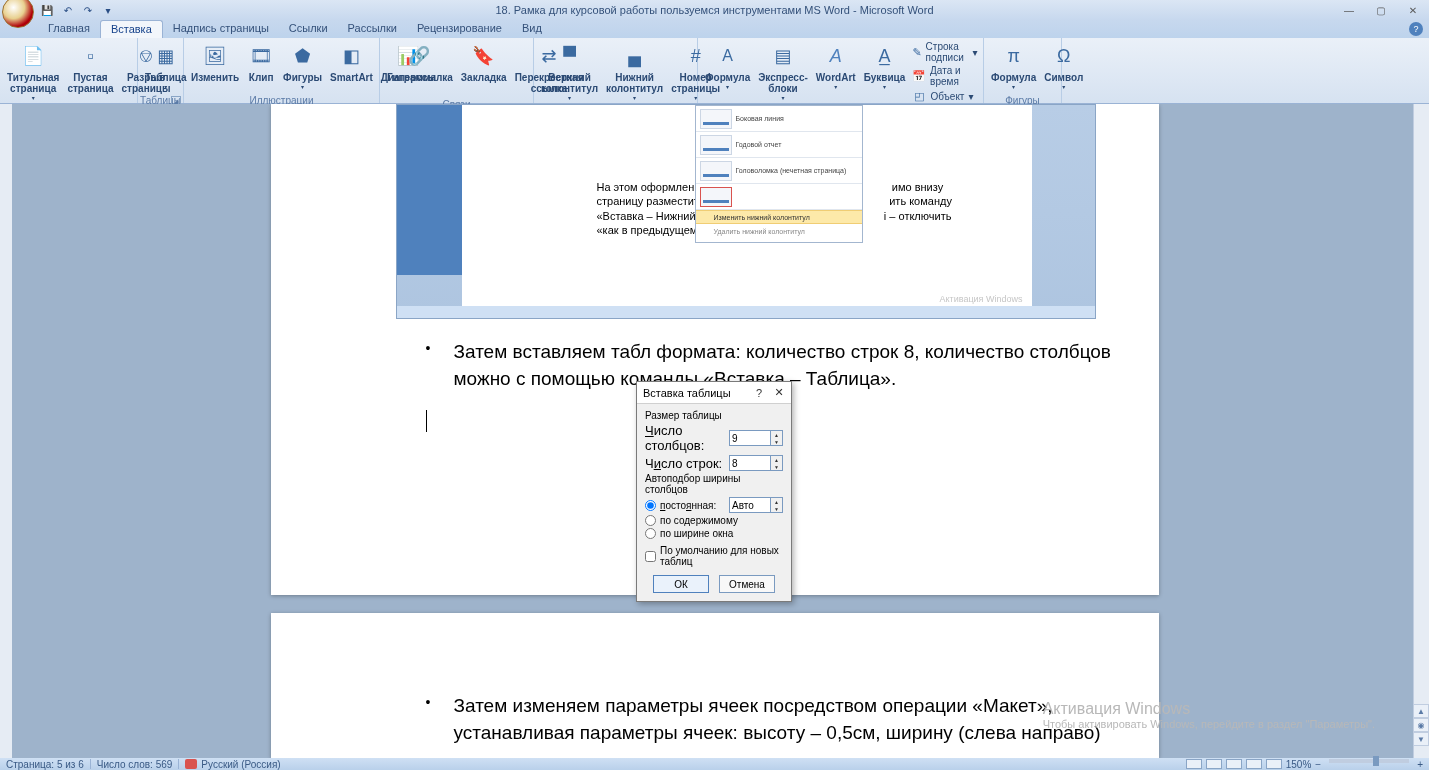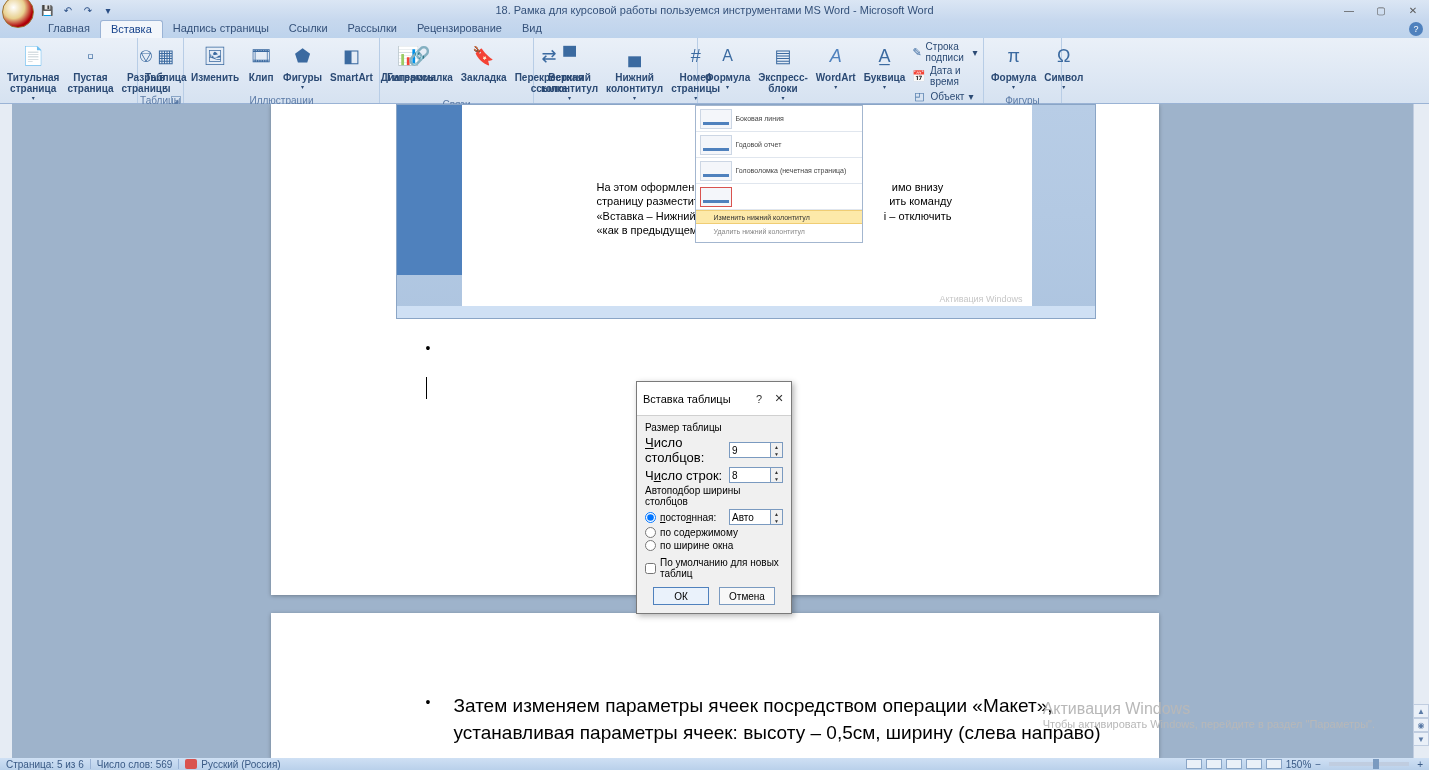--- a/index.html
+++ b/index.html
@@ -58,21 +58,21 @@
 .embed .dd-thumb { width:32px; height:20px; background:#f4f6fa; border:1px solid #ccd6e4; position:relative; }
 .embed .dd-thumb::after { content:""; position:absolute; left:2px; right:2px; bottom:3px; height:3px; background:#4f81bd; }
 .embed .dd-label { font-size:7px; color:#444; }
 .embed .dd-hover { height:14px; background:#fde9a9; border-top:1px solid #f0cd74; border-bottom:1px solid #f0cd74; display:flex; align-items:center; padding-left:18px; font-size:7px; color:#333; }
 .embed .dd-footer { height:14px; display:flex; align-items:center; padding-left:18px; font-size:7px; color:#888; }
 .embed .statusbar { position:absolute; left:0; right:0; bottom:0; height:12px; background:#cfe0f4; }
 .embed .activation { position:absolute; right:72px; bottom:14px; font-size:9px; color:#c6c6c6; }
 
 
 .dialog { position: absolute; left: 636px; top: 277px; width: 156px; background: #f0f0f0; border: 1px solid #7a7a7a; box-shadow: 2px 2px 6px rgba(0,0,0,0.3); font-size: 11px; z-index: 100; }
-.dlg-title { height: 34px; background: #fff; display: flex; align-items: center; padding: 0 6px; border-bottom: 1px solid #d0d0d0; position: relative; }
+.dlg-title { height: 22px; background: #fff; display: flex; align-items: center; padding: 0 6px; border-bottom: 1px solid #d0d0d0; position: relative; }
 .dlg-title .dlg-btns { position: absolute; right: 2px; display: flex; }
 .dlg-title .dlg-btn { width: 20px; height: 18px; display: flex; align-items: center; justify-content: center; cursor: pointer; font-size:11px; color:#333; }
 .dlg-body { padding: 4px 8px 8px; }
 .dlg-section { font-size: 10px; color: #000; margin: 2px 0; }
 .dlg-row { display: flex; align-items: center; justify-content: space-between; margin: 2px 0; }
 .dlg-row label { font-size: 13px; }
 .dlg-row .u { text-decoration: underline; }
 .spinner { display: flex; align-items: center; }
 .spinner input { width: 42px; height: 16px; border: 1px solid #7a9ac0; font-size: 10px; padding: 0 2px; }
 .spinner .spins { width: 12px; height: 16px; border: 1px solid #7a9ac0; border-left: none; display: flex; flex-direction: column; }
@@ -87,21 +87,21 @@
 
 
 .activation-wm { position: absolute; right: 54px; bottom: 28px; text-align: left; color: #b8b8b8; pointer-events: none; }
 .activation-wm .l1 { font-size: 16px; }
 .activation-wm .l2 { font-size: 11px; }
 
 
 .statusbar-main { height: 12px; background: linear-gradient(#cfe0f4, #b9d0ea); display: flex; align-items: center; font-size: 10px; color: #3a5a85; padding: 0 6px; position: relative; }
 .statusbar-main .sep { width:1px; height:10px; background:#9ab3d5; margin:0 6px; }
 .statusbar-main .lang-icon { width:12px; height:10px; background:#d9534f; border-radius:2px; margin-right:4px; }
-.statusbar-main .right { position:absolute; right:6px; display:flex; align-items:center; gap:4px; }
+.statusbar-main .right { position:absolute; right:6px; display:flex; gap:4px; }
 .view-btn { width:16px; height:10px; border:1px solid #8aa5c6; background:#eaf0f8; cursor:pointer; }
 .zoom-slider { width:80px; height:4px; background:#c0cde0; position:relative; margin:0 4px; }
 .zoom-slider .thumb { position:absolute; left:55%; top:-3px; width:6px; height:10px; background:#7a9ac0; }
 .small-vctrl { position:absolute; right:0; bottom:12px; width:16px; display:flex; flex-direction:column; }
 .small-vctrl div { height:14px; border:1px solid #c0cde0; background:#eaf0f8; display:flex; align-items:center; justify-content:center; font-size:8px; color:#5a7aa6; cursor:pointer; }
 </style>
 </head>
 <body>
 
 <div class="titlebar">
@@ -324,20 +324,21 @@
           <div class="dd-hover">Изменить нижний колонтитул</div>
           <div class="dd-footer">Удалить нижний колонтитул</div>
         </div>
         <div class="activation">Активация Windows</div>
         <div class="statusbar"></div>
       </div>
 
       <div style="height:20px"></div>
       <div class="bullet-row body-text">
         <div class="bullet">•</div>
+        <div style="flex:1">Затем вставляем табл                             формата: количество строк 8, количество столбцов                           можно с помощью команды «Вставка – Таблица».</div>
       </div>
       <div style="height:18px"></div>
       <div class="cursor-line"></div>
     </div>
 
     <div class="page second">
       <div class="bullet-row body-text">
         <div class="bullet">•</div>
         <div style="flex:1">Затем изменяем параметры ячеек посредством операции «Макет», устанавливая параметры ячеек: высоту – 0,5см, ширину (слева направо)</div>
       </div>

